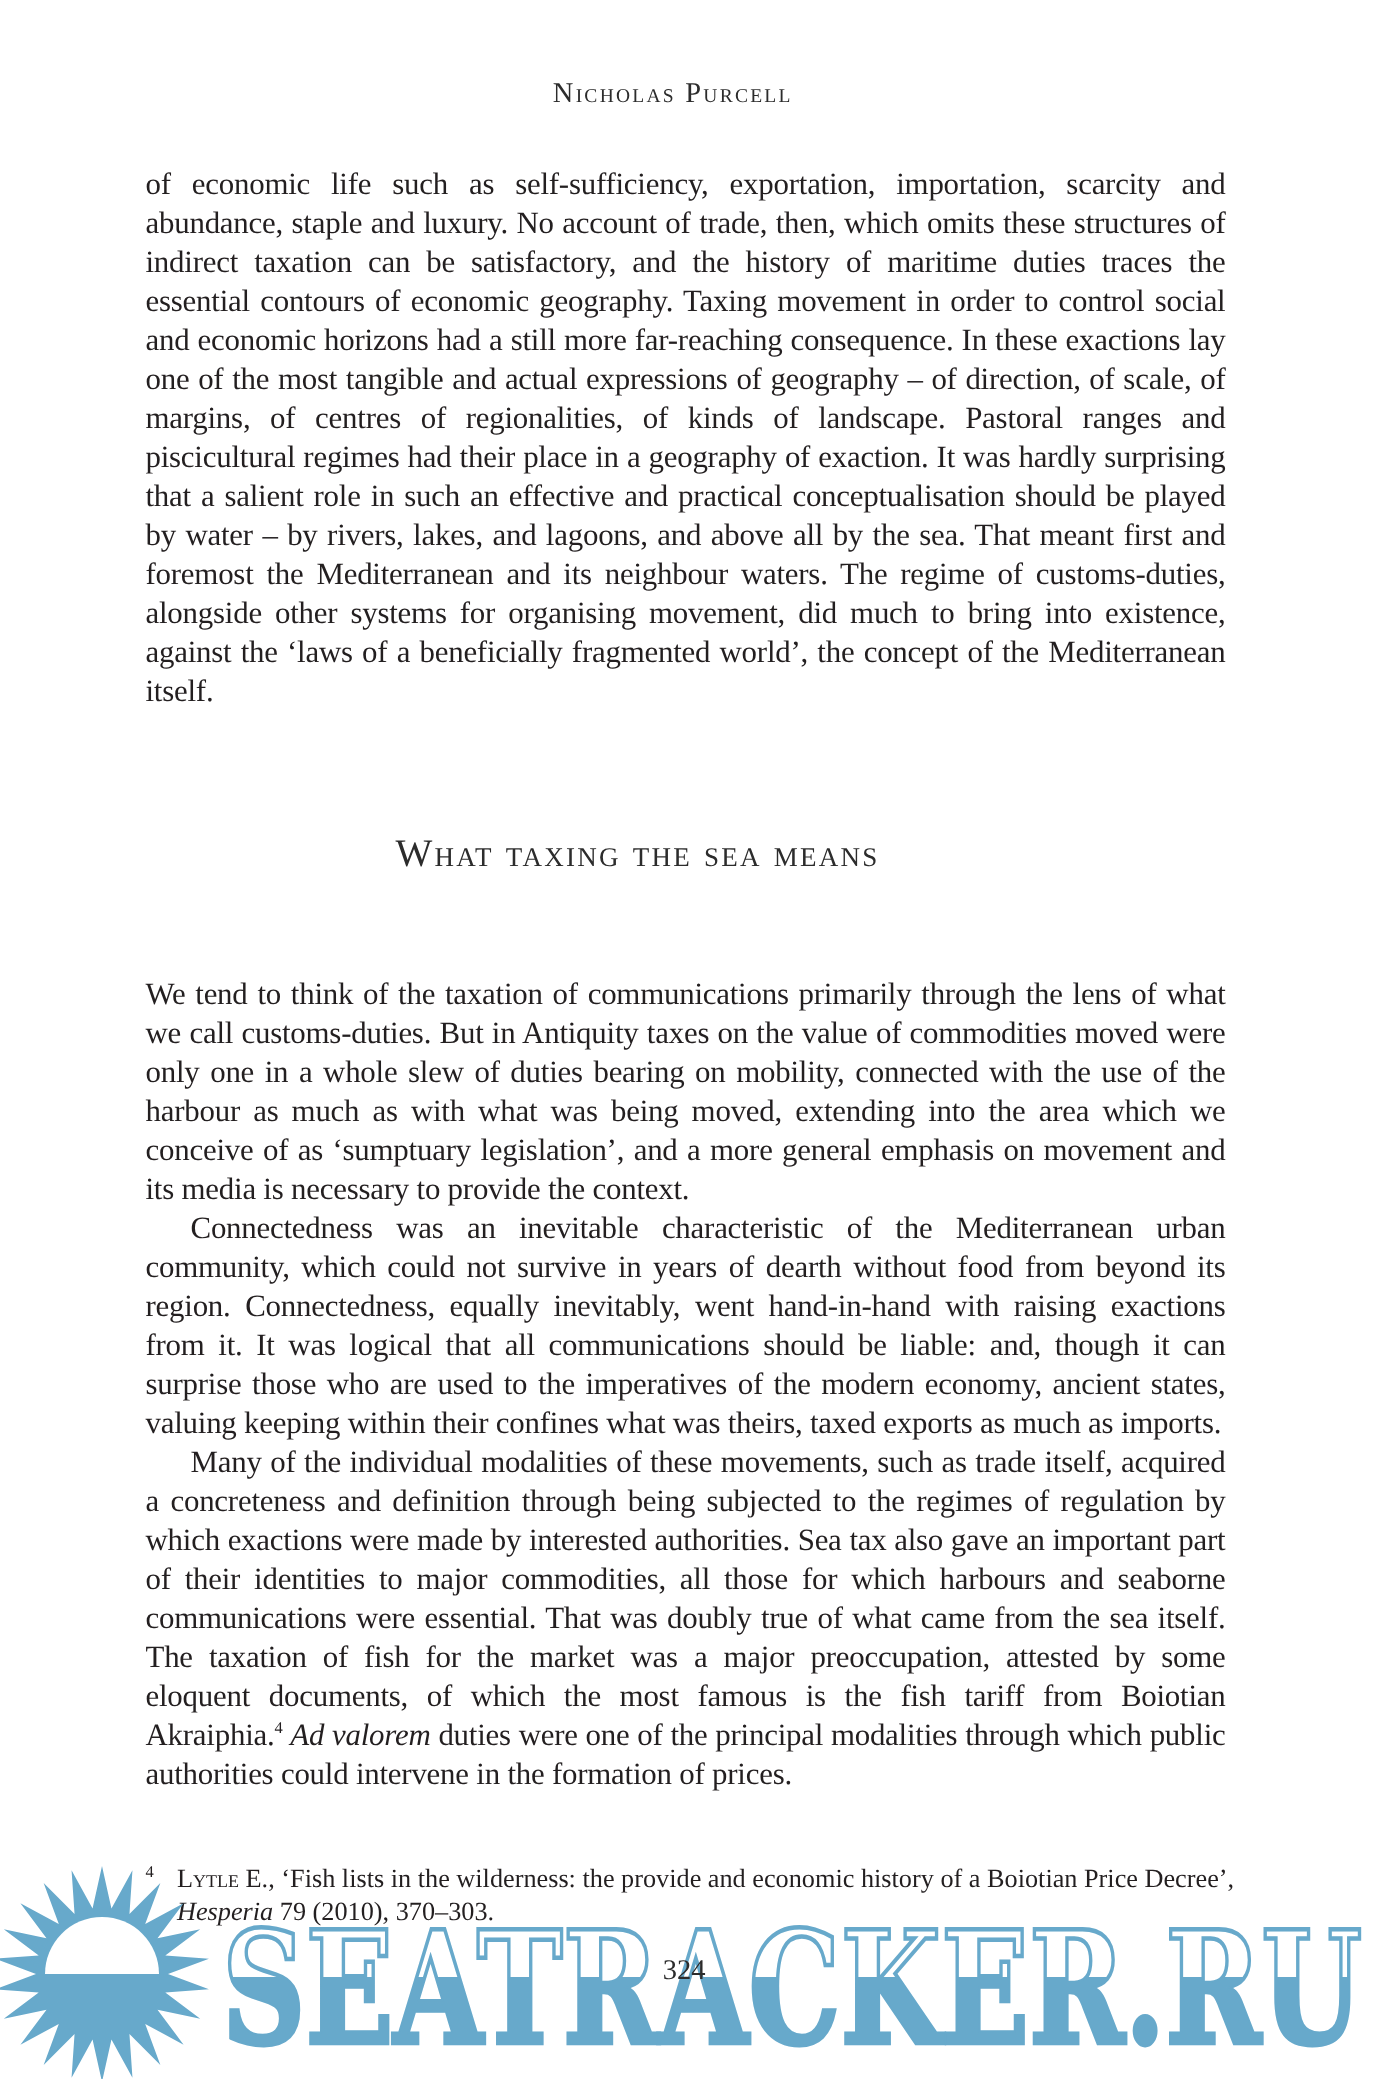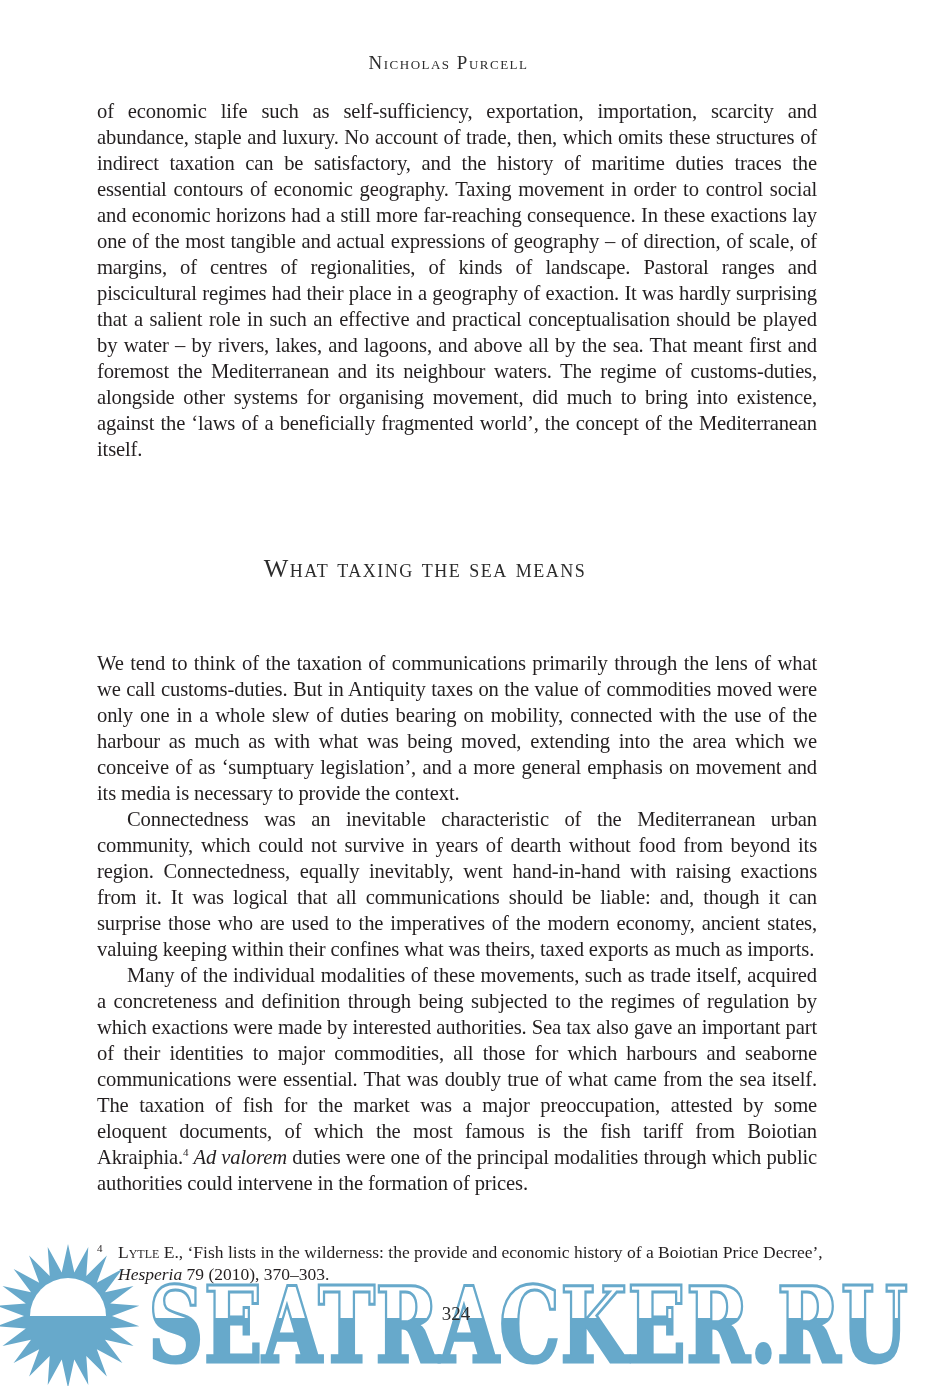--- a/index.html
+++ b/index.html
@@ -35,21 +35,21 @@
       text-align: justify;
       letter-spacing: -0.15px;
     }
     .body-text p {
       margin: 0;
     }
     .body-text p.indent {
       text-indent: 30px;
       font-family: Liberation Serif, serif;
     }
-    #para-top { top: 98px; }
+    #para-top { top: 110px; }
     .section-heading {
       position: absolute;
       top: 554px;
       left: 0;
       width: 850px;
       text-align: center;
       font-size: 26px;
       font-variant: small-caps;
       letter-spacing: 1.5px;
       color: #2c2c2c;

